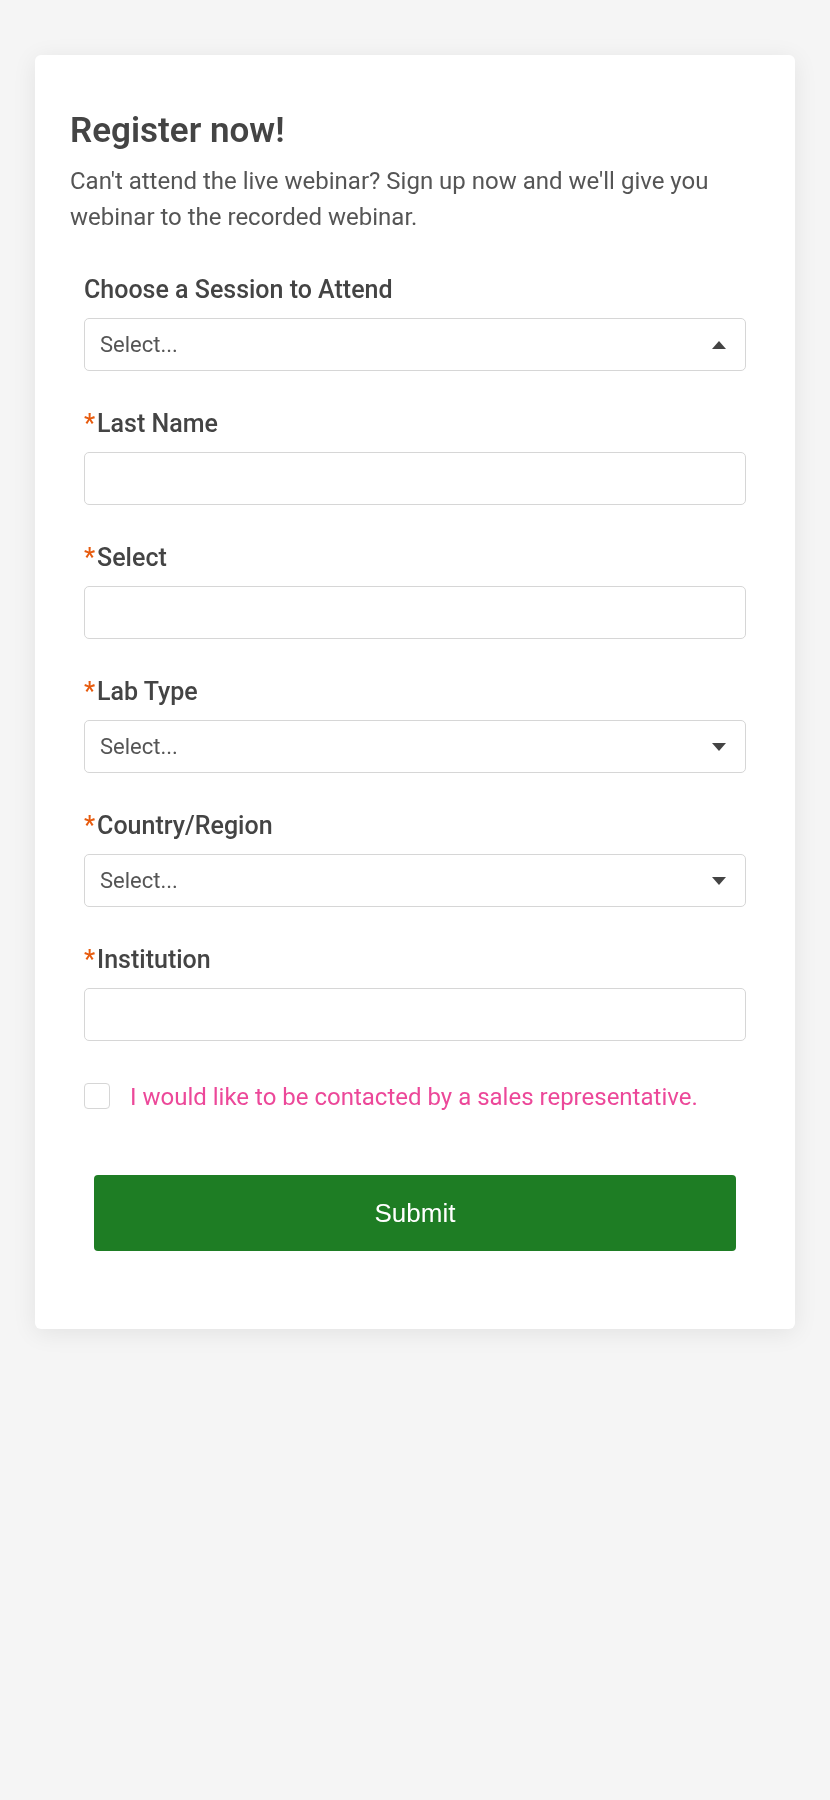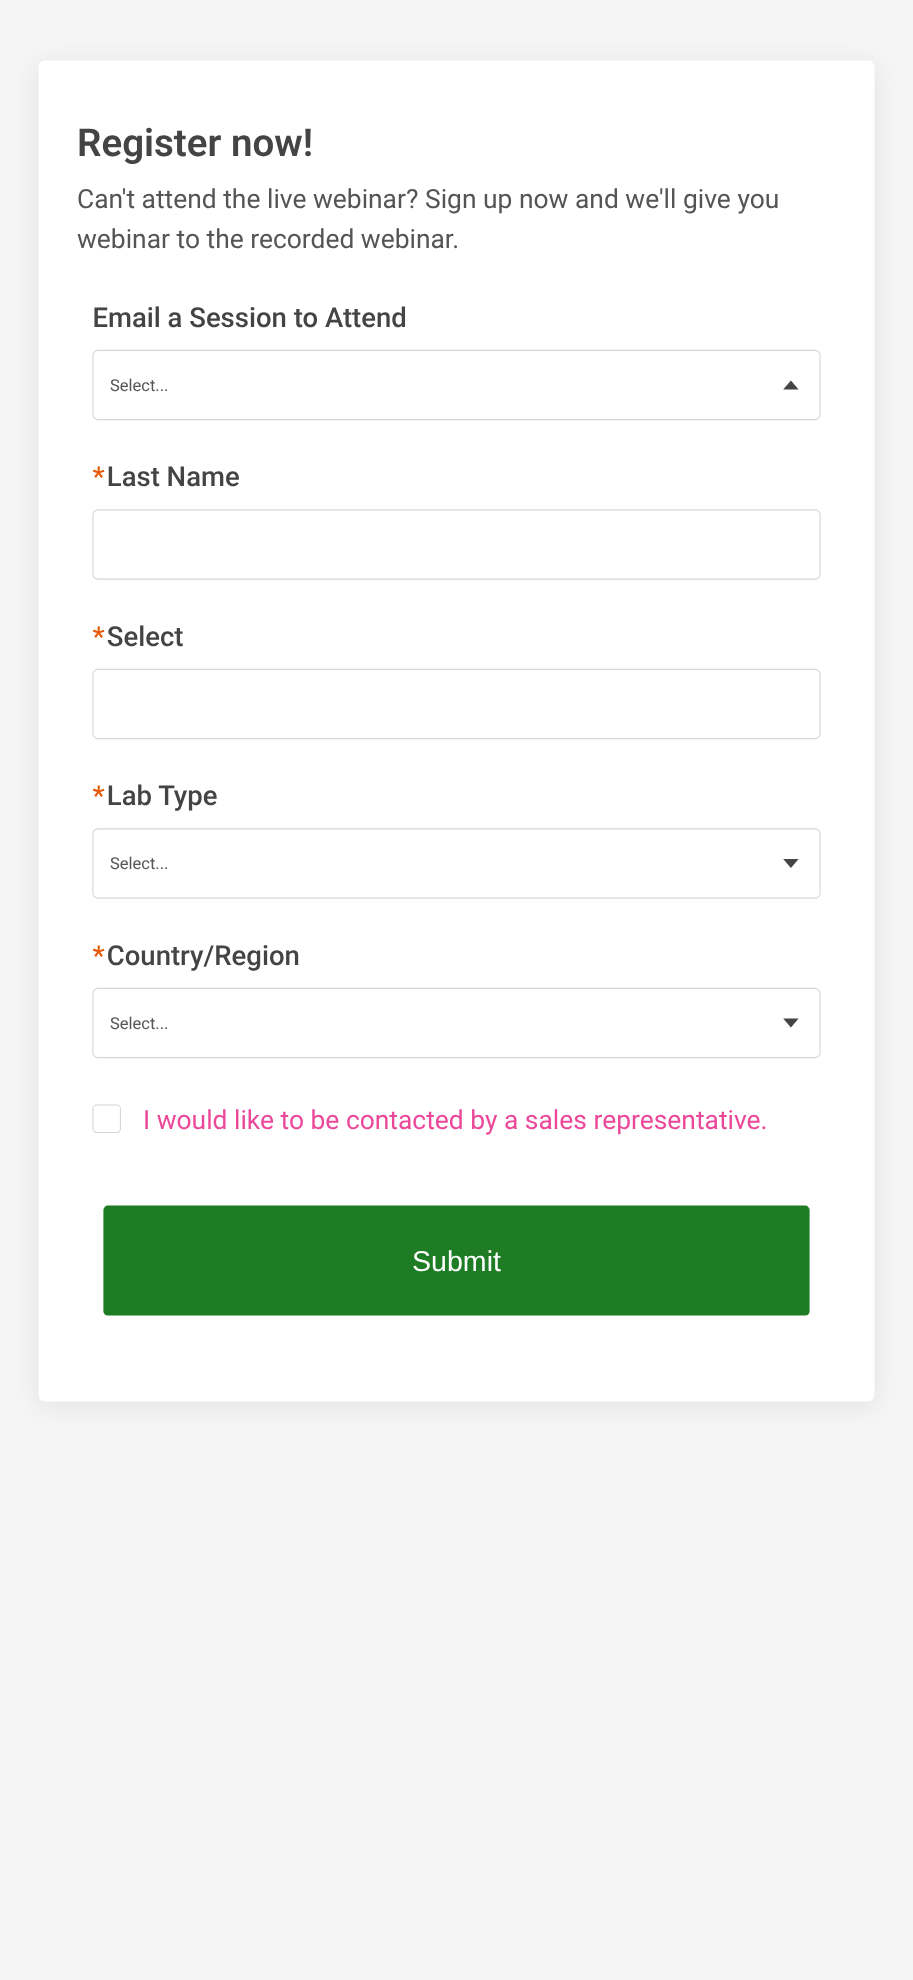--- a/index.html
+++ b/index.html
@@ -47,25 +47,25 @@
     .required-mark {
       color: #e75b0e;
       margin-right: 2px;
     }
     .select-wrapper {
       position: relative;
       width: 100%;
     }
     .select, .text-input {
       width: 100%;
-      height: 64px;
+      height: 53px;
       border: 1px solid #d6d6d6;
       border-radius: 5px;
       background: #fff;
-      font-size: 15px;
+      font-size: 22px;
       color: #333;
       padding: 0 15px;
       font-family: inherit;
     }
     .select {
       appearance: none;
       -webkit-appearance: none;
       -moz-appearance: none;
       cursor: pointer;
       color: #555;
@@ -111,21 +111,21 @@
       appearance: none;
       -webkit-appearance: none;
     }
     .checkbox-label {
       font-size: 24px;
       color: #ec4899;
       line-height: 1.5;
     }
     .submit-btn {
       width: 97%;
-      height: 100px;
+      height: 76px;
       background: #1e7d24;
       color: #fff;
       border: none;
       border-radius: 4px;
       font-size: 26px;
       font-weight: 400;
       cursor: pointer;
       display: block;
       margin: 0 auto;
     }
@@ -133,21 +133,21 @@
 </head>
 <body>
 
 <div class="card">
   <h1 class="heading">Register now!</h1>
   <p class="subheading">Can't attend the live webinar? Sign up now and we'll give you webinar to the recorded webinar.</p>
 
   <div class="form">
 
     <div class="field">
-      <label class="field-label">Email a Session to Attend</label>
+      <label class="field-label">Choose a Session to Attend</label>
       <div class="select-wrapper arrow-up">
         <select class="select">
           <option>Select...</option>
         </select>
       </div>
     </div>
 
     <div class="field">
       <label class="field-label">
         <span class="required-mark">*</span><span>Last Name</span>
@@ -177,20 +177,26 @@
       <label class="field-label">
         <span class="required-mark">*</span><span>Country/Region</span>
       </label>
       <div class="select-wrapper arrow-down">
         <select class="select">
           <option>Select...</option>
         </select>
       </div>
     </div>
 
+    <div class="field">
+      <label class="field-label">
+        <span class="required-mark">*</span><span>Institution</span>
+      </label>
+      <input type="text" class="text-input" value="" style="">
+    </div>
 
     <div class="checkbox-field">
       <input type="checkbox" class="checkbox" style="">
       <label class="checkbox-label">I would like to be contacted by a sales representative.</label>
     </div>
 
     <button class="submit-btn">Submit</button>
 
   </div>
 </div>

